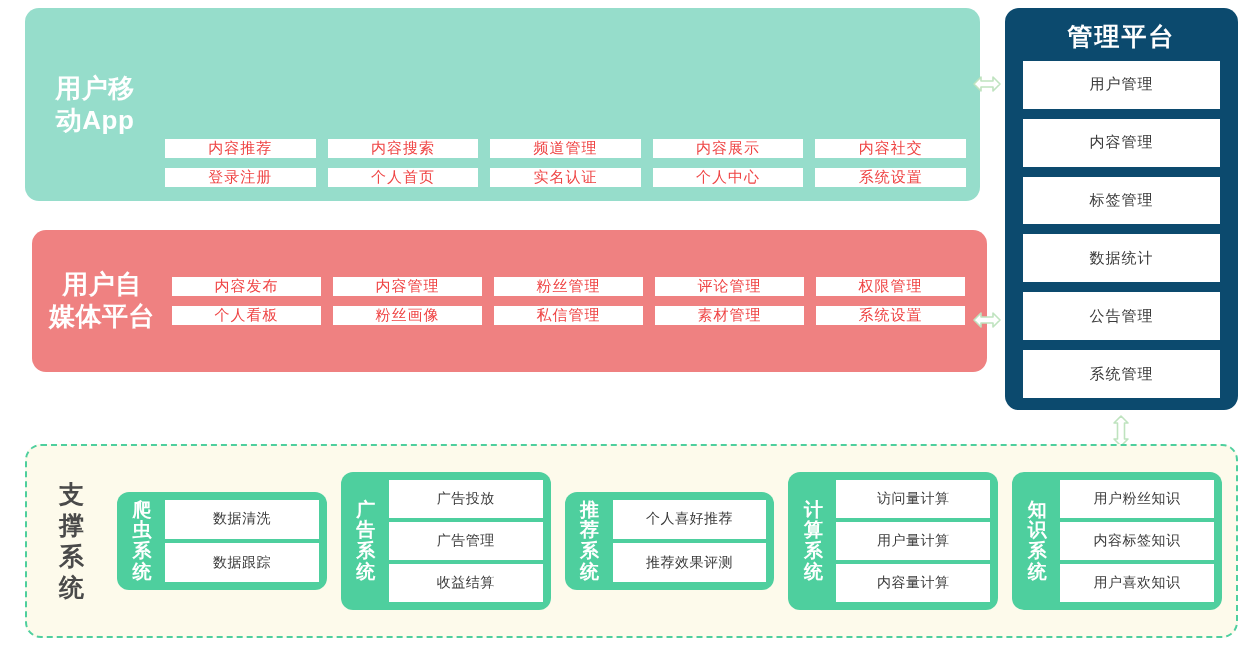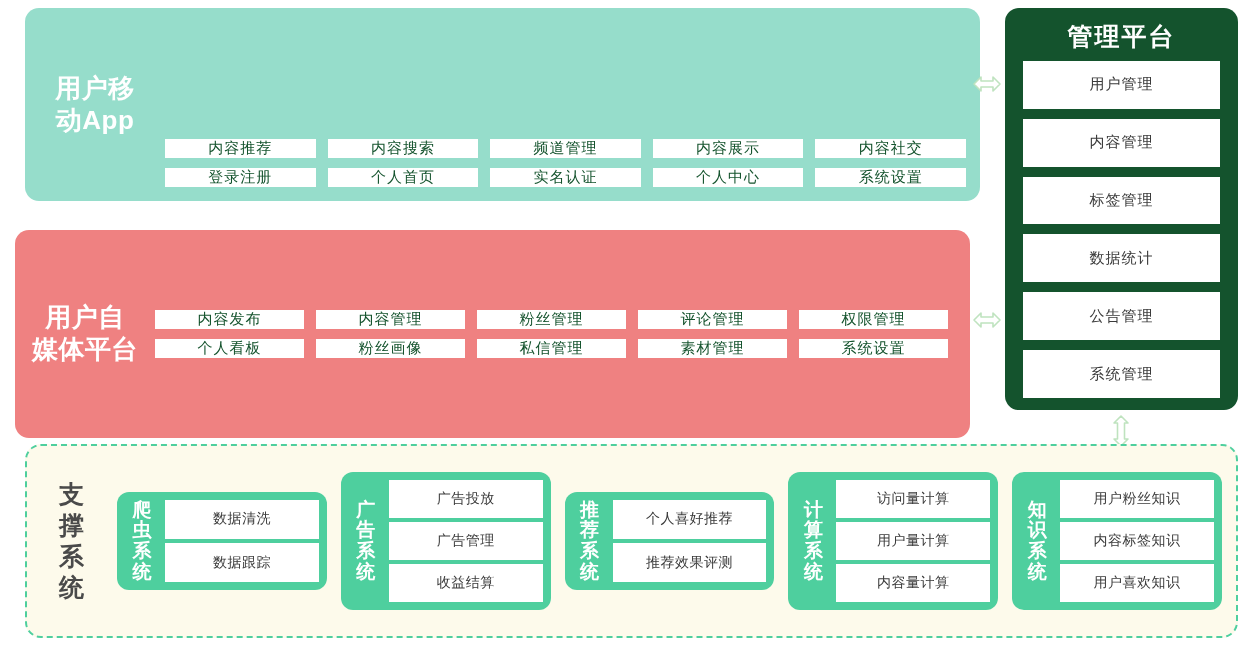--- a/index.html
+++ b/index.html
@@ -16,37 +16,37 @@
   .panel{position:absolute;border-radius:14px;box-sizing:border-box;}
 
   .panel-label{
     color:#ffffff;font-weight:bold;line-height:1.22;text-align:center;
     letter-spacing:0.5px;
   }
 
   
   .teal{background:#96ddcb;}
   .pink{background:#ef8181;}
-  .orange{background:#14532d;}
+  .orange{background:#0c4a6e;}
 
   .row-panel{display:flex;align-items:center;}
   .row-panel .side-label{
     flex:0 0 auto;display:flex;align-items:center;justify-content:center;
     font-size:26px;
   }
   .grid2x5{
     flex:1 1 auto;display:grid;
     grid-template-columns:repeat(5,1fr);
     grid-template-rows:repeat(2,1fr);
     gap:10px 12px;
   }
   .cell{
     background:#ffffff;
     display:flex;align-items:center;justify-content:center;
-    font-size:15px;color:#14532d;
+    font-size:15px;color:#ef4444;
     letter-spacing:1px;
   }
 
   
   .mgmt{
     display:flex;flex-direction:column;
     padding:8px 18px 12px 18px;
   }
   .mgmt-title{
     font-size:25px;font-weight:bold;color:#ffffff;text-align:center;
@@ -122,21 +122,21 @@
       <div class="cell">内容展示</div>
       <div class="cell">内容社交</div>
       <div class="cell">登录注册</div>
       <div class="cell">个人首页</div>
       <div class="cell">实名认证</div>
       <div class="cell">个人中心</div>
       <div class="cell">系统设置</div>
     </div>
   </div>
 
-  <div class="panel pink row-panel" style="left:15px; top:230px; width:955px; height:208px; padding:12px 22px 12px 0;">
+  <div class="panel pink row-panel" style="left:32px; top:230px; width:955px; height:142px; padding:12px 22px 12px 0;">
     <div class="side-label panel-label" style="width:140px;height:100%;">
       <span id="media-label" style="white-space:pre-line;">用户自
 媒体平台</span>
     </div>
     <div class="grid2x5">
       <div class="cell">内容发布</div>
       <div class="cell">内容管理</div>
       <div class="cell">粉丝管理</div>
       <div class="cell">评论管理</div>
       <div class="cell">权限管理</div>

